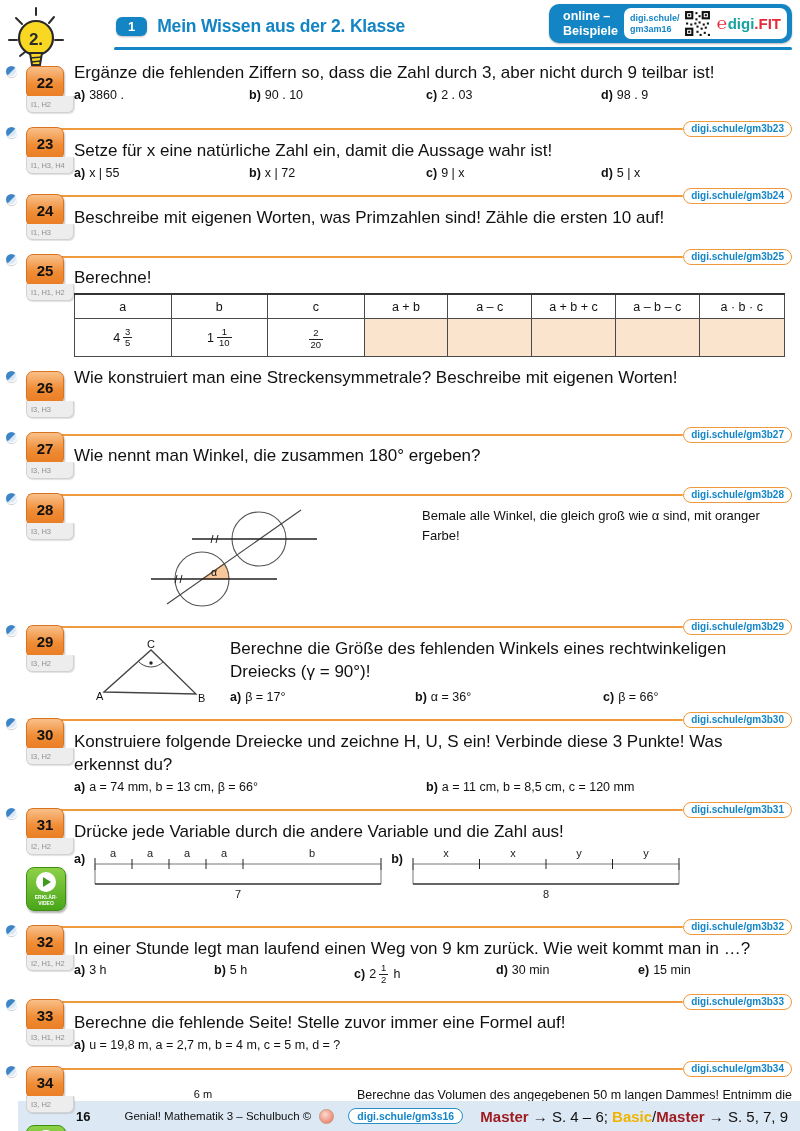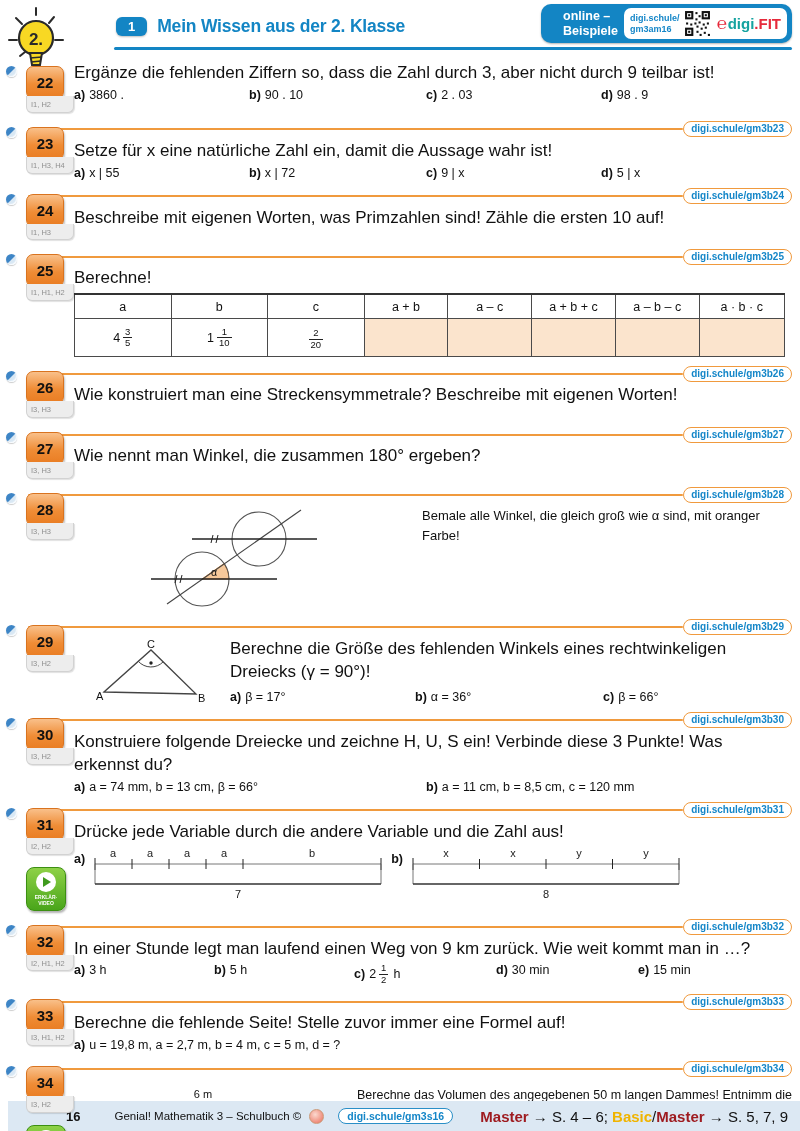--- a/index.html
+++ b/index.html
@@ -7,21 +7,21 @@
         font-family:"Liberation Sans",sans-serif;color:#111;}
   
   .header{position:relative;height:56px;margin-bottom:4px;}
   .bulb{position:absolute;left:6px;top:2px;}
   .chapter-row{position:absolute;left:116px;top:16px;display:flex;align-items:center;gap:10px;}
   .chapter-badge{background:#1385c4;color:#fff;font-weight:bold;font-size:13px;
         border-radius:6px;padding:2px 12px;box-shadow:0 1px 2px rgba(0,0,0,.25);}
   .page-title{color:#1385c4;font-weight:bold;font-size:17.5px;letter-spacing:-.2px;}
   .header-rule{position:absolute;left:114px;right:8px;bottom:6px;height:3px;background:#1385c4;border-radius:2px;}
   .online-box{position:absolute;right:8px;top:4px;background:#1385c4;border-radius:10px;
-        display:flex;align-items:center;gap:6px;padding:4px 5px 4px 22px;box-shadow:0 1px 2px rgba(0,0,0,.3);}
+        display:flex;align-items:center;gap:6px;padding:4px 5px 4px 14px;box-shadow:0 1px 2px rgba(0,0,0,.3);}
   .online-label{color:#fff;font-weight:bold;font-size:12.5px;line-height:1.15;}
   .online-inner{background:#fff;border-radius:7px;display:flex;align-items:center;gap:5px;padding:2px 6px 2px 6px;}
   .online-link{color:#1486c8;font-weight:bold;font-size:9px;line-height:1.2;}
   .logo{font-weight:bold;font-size:15px;display:flex;align-items:center;}
   .logo .l-e{color:#e62a3b;font-size:17px;margin-right:1px;}
   .logo .l-digi{color:#16a3a0;}
   .logo .l-fit{color:#e62a3b;}
   
   .ex{display:grid;grid-template-columns:20px 48px 1fr;padding:0 8px 0 6px;margin-bottom:8px;min-height:52px;}
   .gut{padding-top:6px;}
@@ -74,21 +74,21 @@
   .row29{display:flex;gap:16px;}
   .row29 svg{margin-left:20px;margin-top:2px;flex:0 0 auto;}
   .row29 .rcol{flex:1;min-width:0;}
   .row31{display:flex;align-items:flex-start;gap:8px;margin-top:4px;}
   .row31 b{font-size:12.5px;margin-top:4px;}
   .row34{display:flex;margin-top:2px;}
   .row34 svg{margin-left:34px;flex:0 0 auto;}
   .row34 .dtext{width:462px;margin-left:14px;margin-top:6px;font-size:12.5px;line-height:1.6;}
   svg text{font-family:"Liberation Sans",sans-serif;}
   
-  .footer{position:absolute;left:8px;right:0;bottom:0;height:30px;background:#dce8f3;
+  .footer{position:absolute;left:18px;right:0;bottom:0;height:30px;background:#dce8f3;
         display:flex;align-items:center;padding:0 12px;font-size:11.5px;}
   .f-page{font-weight:bold;font-size:13px;margin:0 34px 0 46px;}
   .f-book{margin-right:8px;}
   .mascot{width:13px;height:13px;border-radius:50%;display:inline-block;margin-right:14px;
         background:radial-gradient(circle at 40% 35%,#fbd9cf,#ef8d7c 70%,#d96a58);border:1px solid #c97;}
   .f-link{border:1.5px solid #2a8fc7;border-radius:8px;padding:1px 8px;font-size:10.5px;font-weight:bold;
         color:#1486c8;background:#fff;cursor:pointer;}
   .f-right{margin-left:auto;font-size:15px;white-space:nowrap;}
   .f-master{color:#9e1b20;font-weight:bold;}
   .f-basic{color:#f0b400;font-weight:bold;}
@@ -301,24 +301,20 @@
 
   <div class="ex">
     <div class="gut">
         <span class="sphere"></span>
       </div>
     <div class="bcol">
       <div class="badge">26</div>
       <div class="tag">I3, H3</div>
     </div>
     <div class="main">
-      <div class="topline">
-          <span class="oline"></span>
-        <span class="linkbox">digi.schule/gm3b26</span>
-        </div>
       <div class="ex-text">Wie konstruiert man eine Streckensymmetrale? Beschreibe mit eigenen Worten!</div>
     </div>
   </div>
 
   <div class="ex">
     <div class="gut">
         <span class="sphere"></span>
       </div>
     <div class="bcol">
       <div class="badge">27</div>

